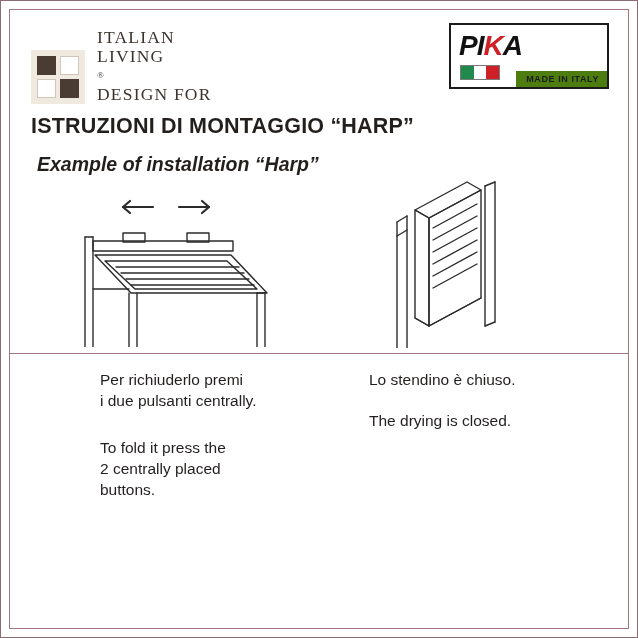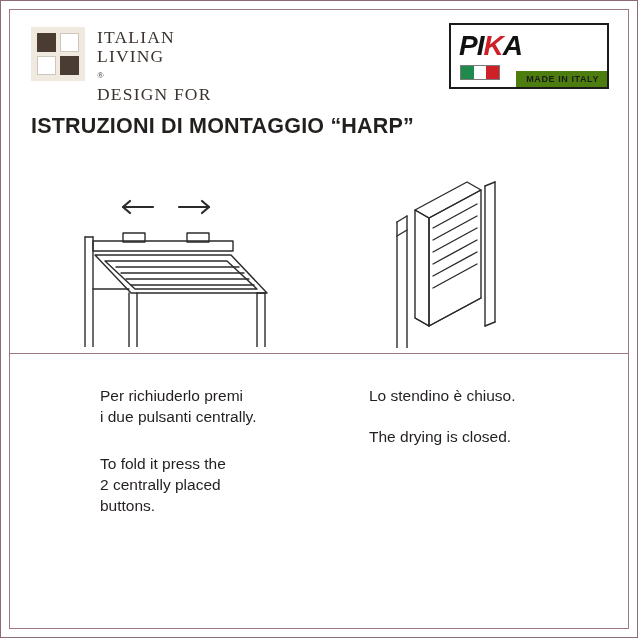--- a/index.html
+++ b/index.html
@@ -39,21 +39,21 @@
     left: 30px;
     top: 22px;
     right: 28px;
     height: 78px;
   }
   .logo-left {
     position: absolute;
     left: 0;
     top: 4px;
     display: flex;
-    align-items: flex-start;
+    align-items: flex-end;
   }
   .logo-left-mark {
     width: 54px;
     height: 54px;
     background: #efe9e0;
     padding: 6px;
     display: grid;
     grid-template-columns: 1fr 1fr;
     grid-template-rows: 1fr 1fr;
     gap: 4px;
@@ -184,21 +184,20 @@
   .col-right {
     position: absolute;
     left: 368px;
     top: 368px;
     width: 240px;
   }
   .cap-it {
     font-size: 15.5px;
     line-height: 21px;
     color: #221f1e;
-    margin-top: 16px;
   }
   .cap-en {
     font-size: 15.5px;
     line-height: 21px;
     color: #221f1e;
   }
   .gap-sm { height: 26px; }
   .gap-xs { height: 20px; }
 </style>
 </head>
@@ -233,20 +232,21 @@
           <i class="g"></i>
           <i class="w"></i>
           <i class="r"></i>
         </div>
         <div class="made-in-italy">MADE IN ITALY</div>
       </div>
     </div>
   </div>
 
   <div class="title-it">ISTRUZIONI DI MONTAGGIO “HARP”</div>
+  <div class="title-en">Example of installation “Harp”</div>
 
   <div class="illus-left">
     <svg width="250" height="150" viewBox="0 0 250 150" xmlns="http://www.w3.org/2000/svg">
       <g fill="none" stroke="#2b2b2b" stroke-width="1.4" stroke-linecap="round" stroke-linejoin="round">
 
         <g stroke-width="2.2">
           <line x1="52" y1="10" x2="82" y2="10"></line>
           <polyline points="59,4 52,10 59,16" fill="none"></polyline>
           <line x1="108" y1="10" x2="138" y2="10"></line>
           <polyline points="131,4 138,10 131,16" fill="none"></polyline>

